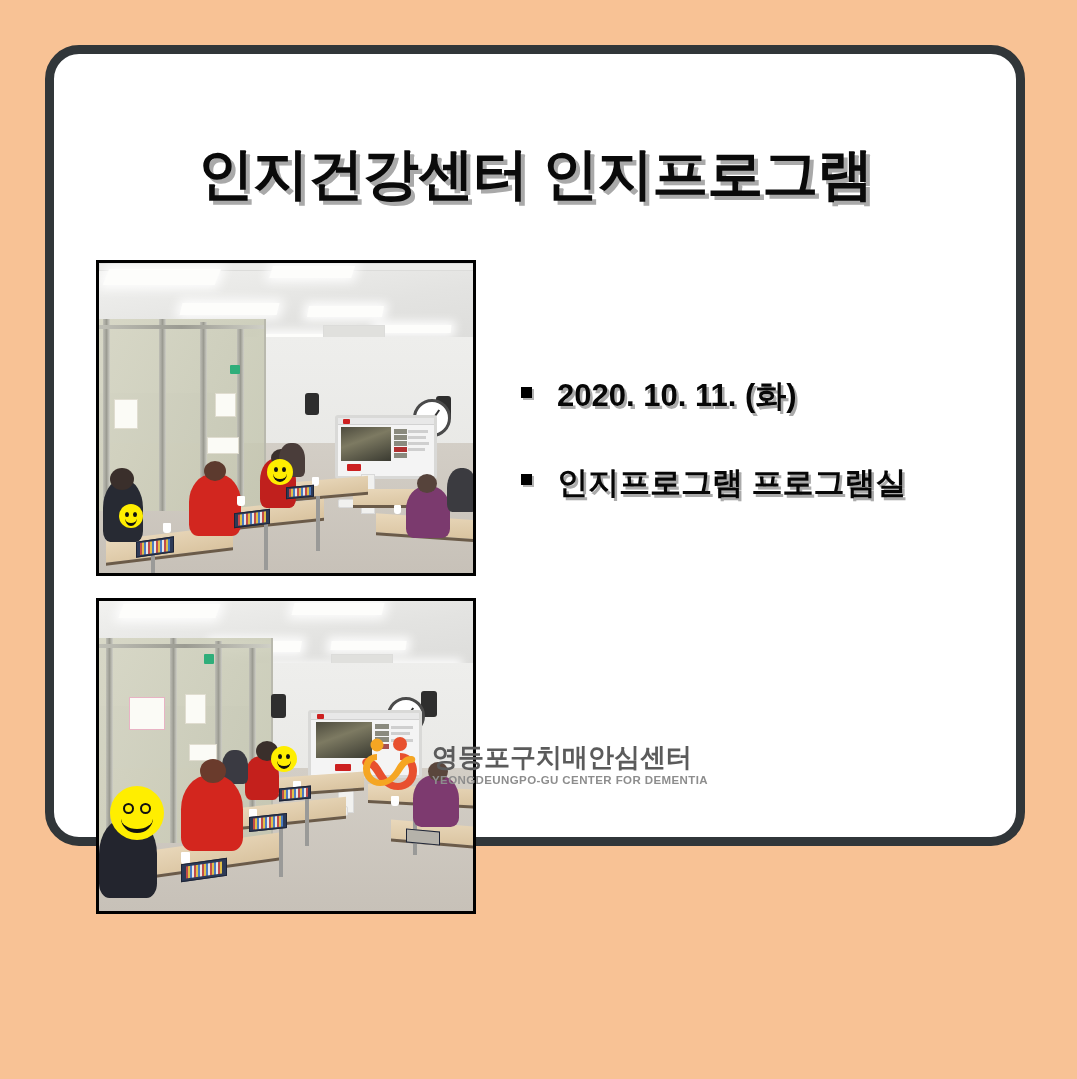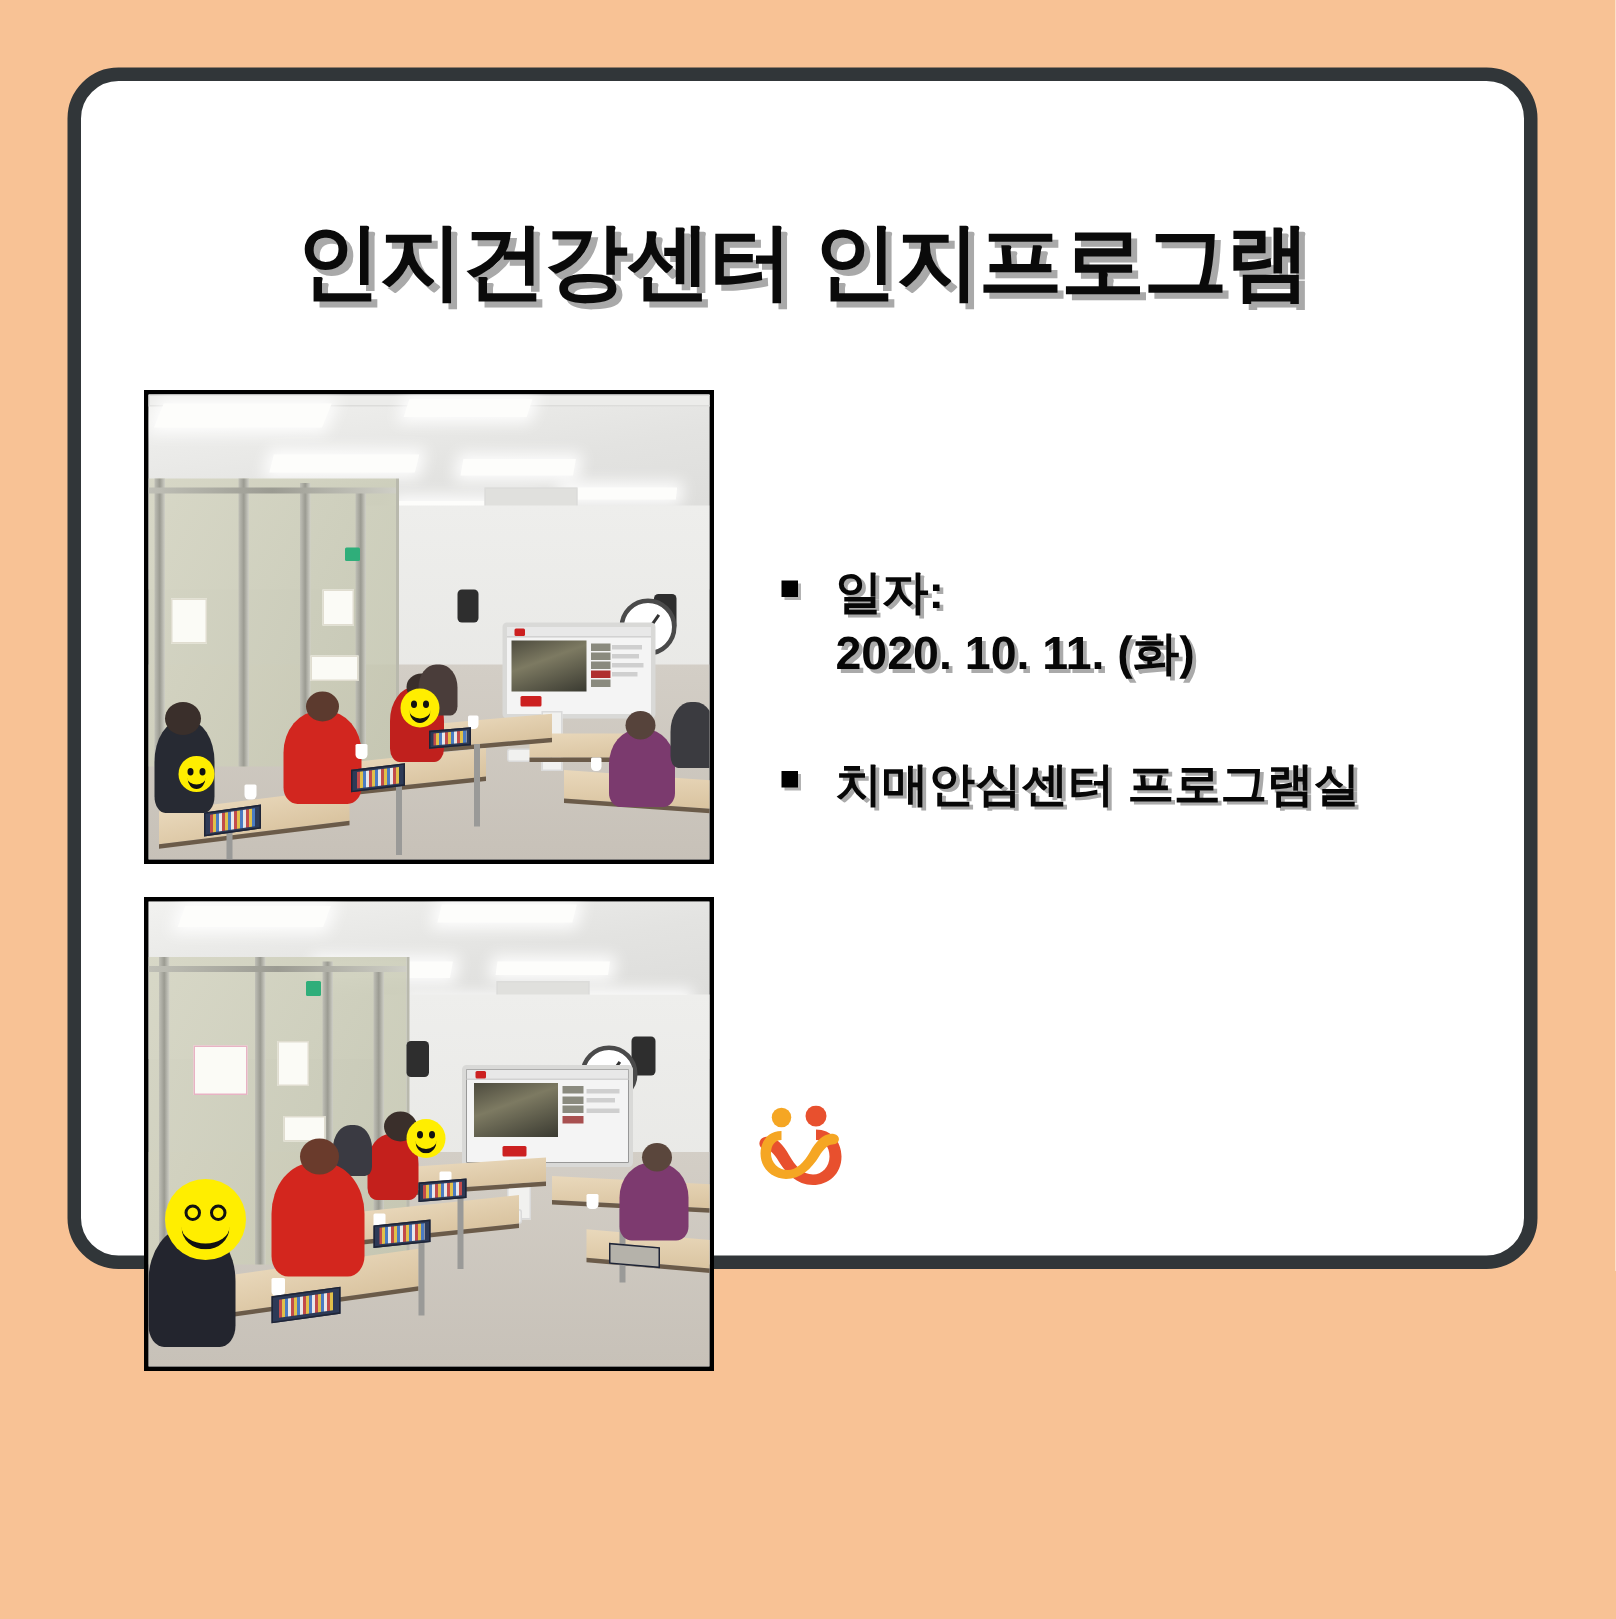--- a/index.html
+++ b/index.html
@@ -327,38 +327,41 @@
           <span class="mouth" style="left:20%;top:53%;width:60%;height:26%;border-bottom-width:4px;"></span>
         </div>
       </div>
     </div>
 
     <div class="info">
 
       <div class="info-item">
         <span class="bullet"></span>
         <div class="info-text">
-          <span class="lbl">일자:</span>
           <span class="val">2020. 10. 11. (화)</span>
         </div>
       </div>
 
       <div class="info-item">
         <span class="bullet"></span>
         <div class="info-text">
-          <span class="val">치매안심센터 프로그램실</span>
+          <span class="val">인지프로그램 프로그램실</span>
         </div>
       </div>
 
 
     </div>
 
     <div class="logo">
       <svg class="logo-mark" viewBox="0 0 116 112">
         <circle cx="30" cy="16" r="13" fill="#F5A623"></circle>
         <circle cx="76" cy="14" r="14" fill="#E8502E"></circle>
         <path d="M76 32 C96 32 110 48 110 68 C110 92 92 106 72 106 C50 106 36 90 26 74 C20 64 14 58 8 58 C-2 58 -2 44 8 42 C22 40 32 52 40 66 C48 80 58 92 72 92 C84 92 94 82 94 68 C94 54 86 46 76 46 Z" fill="#E8502E"></path>
         <path d="M30 34 C12 34 2 48 2 64 C2 84 18 98 36 98 C56 98 70 84 80 68 C86 58 92 52 98 52 C108 52 110 40 100 38 C86 36 76 48 68 62 C60 76 50 86 38 86 C26 86 16 76 16 64 C16 52 22 46 30 46 Z" fill="#F5A623"></path>
       </svg>
+      <div class="logo-text">
+        <span class="logo-kr">영등포구치매안심센터</span>
+        <span class="logo-en">YEONGDEUNGPO-GU CENTER FOR DEMENTIA</span>
+      </div>
     </div>
 
   </div>
 </div>
 
 </body></html>

